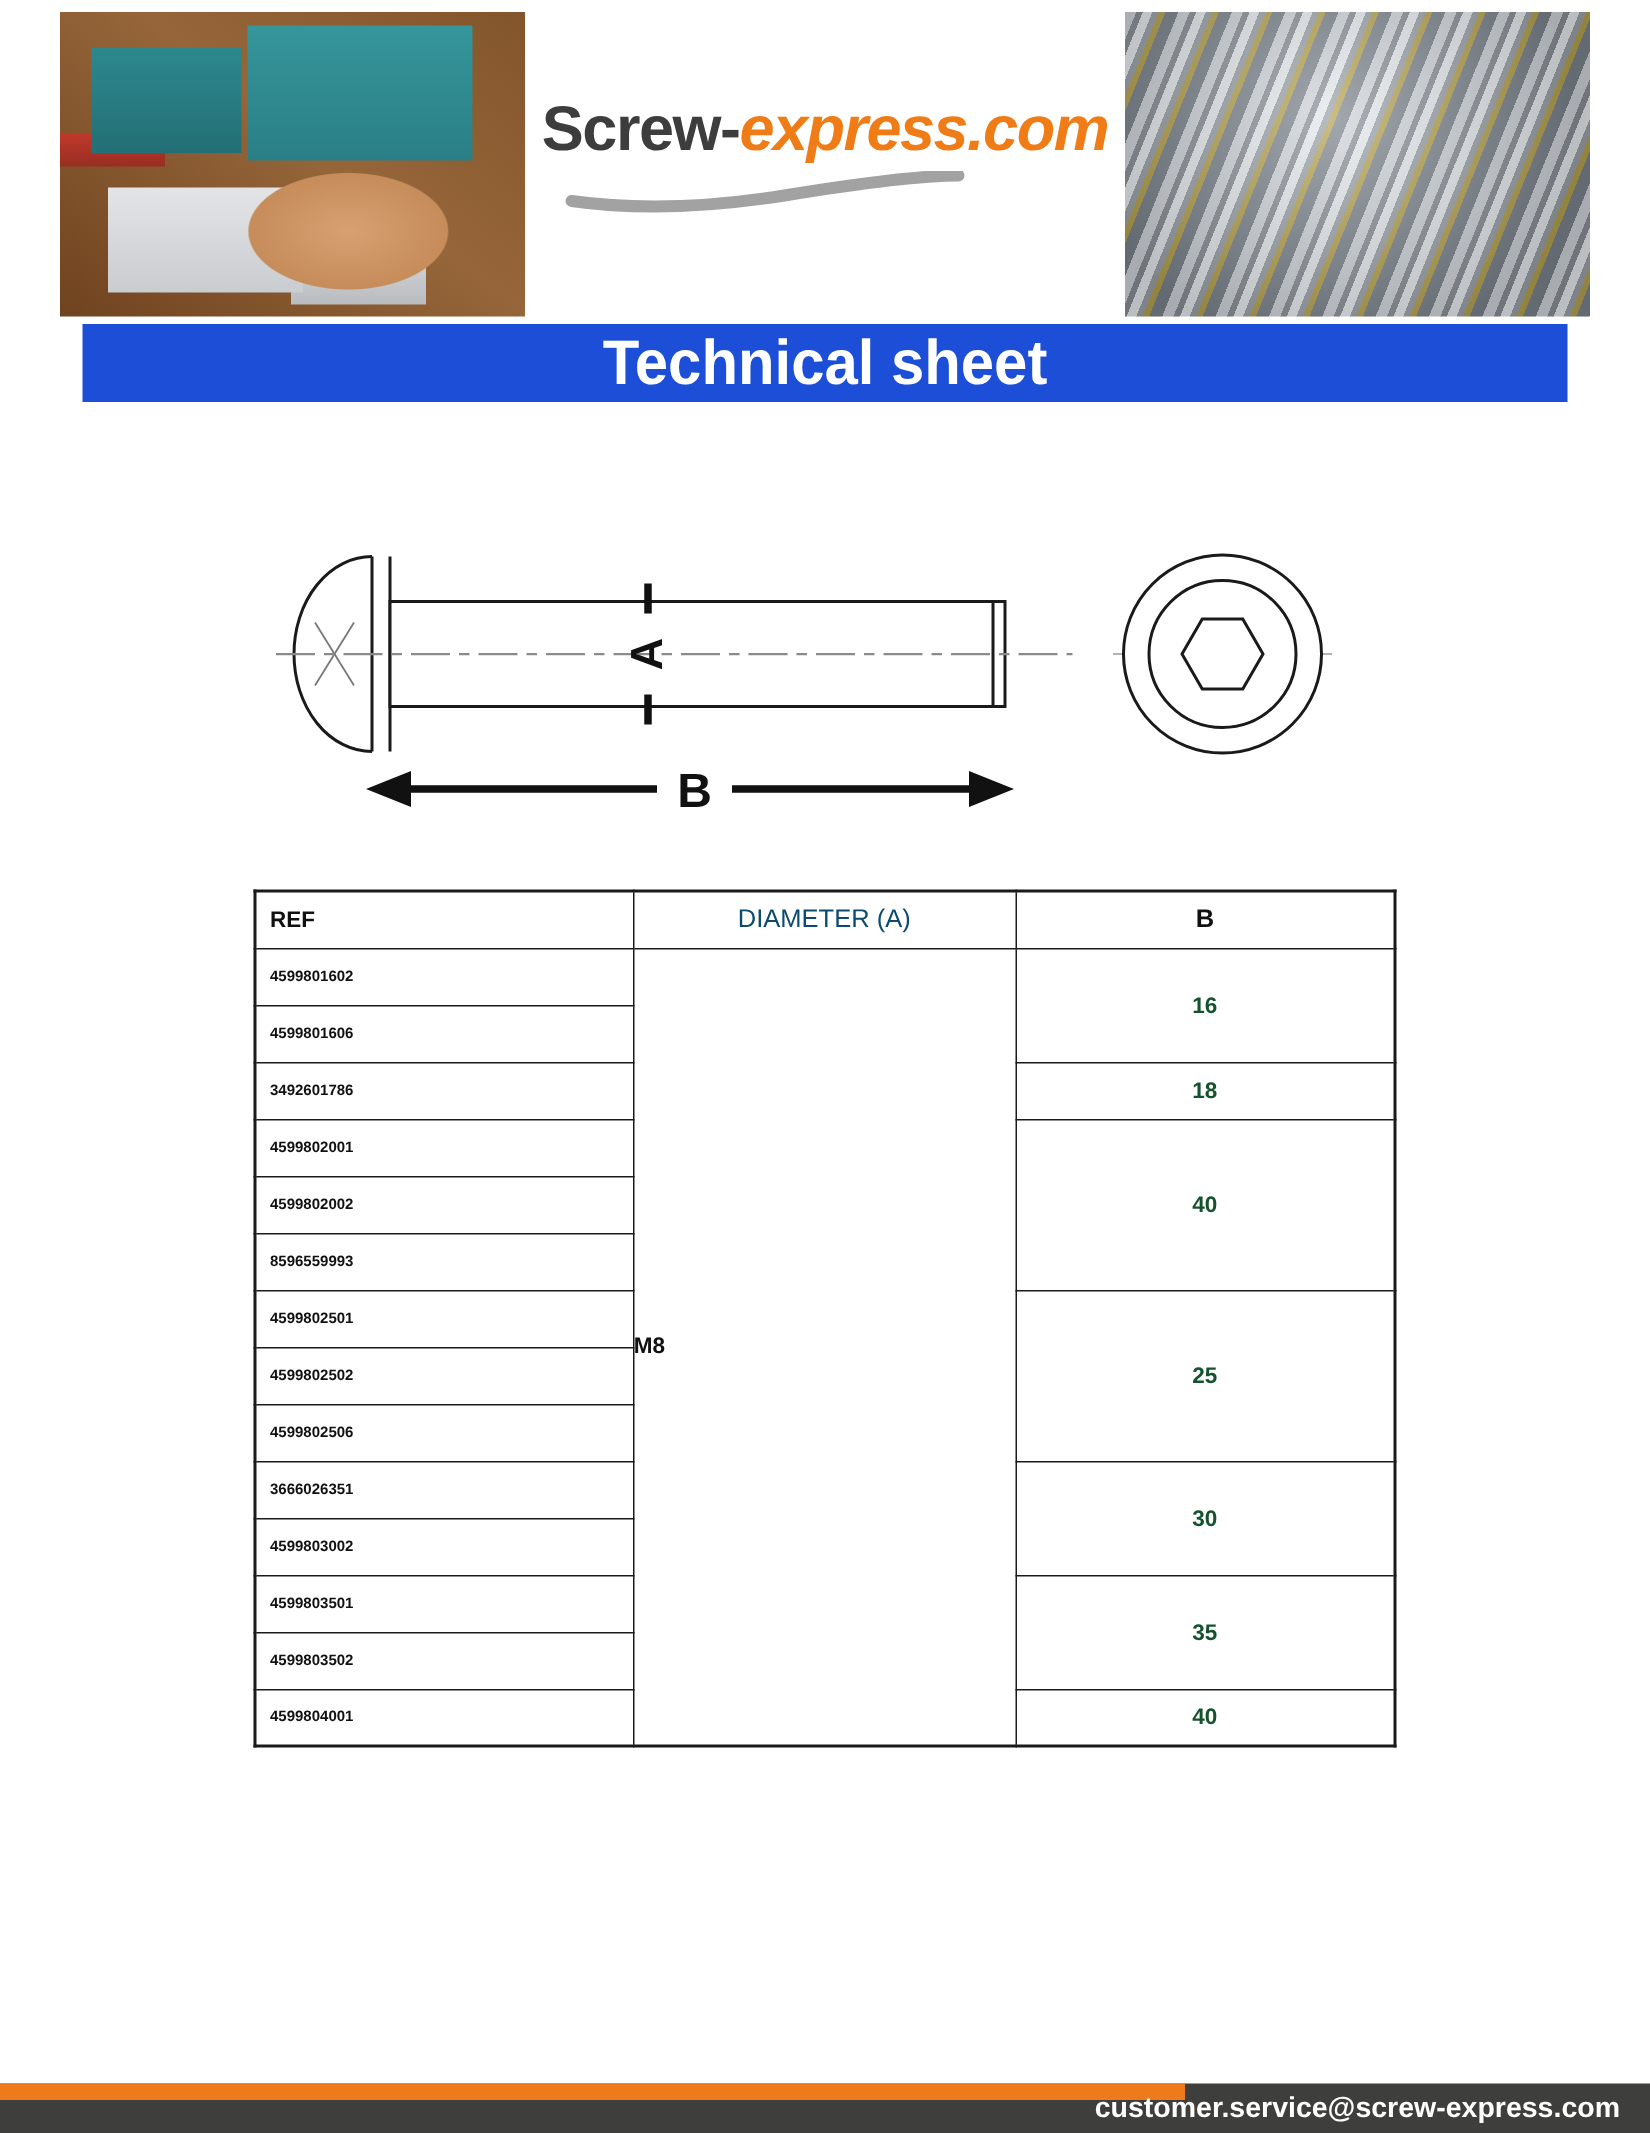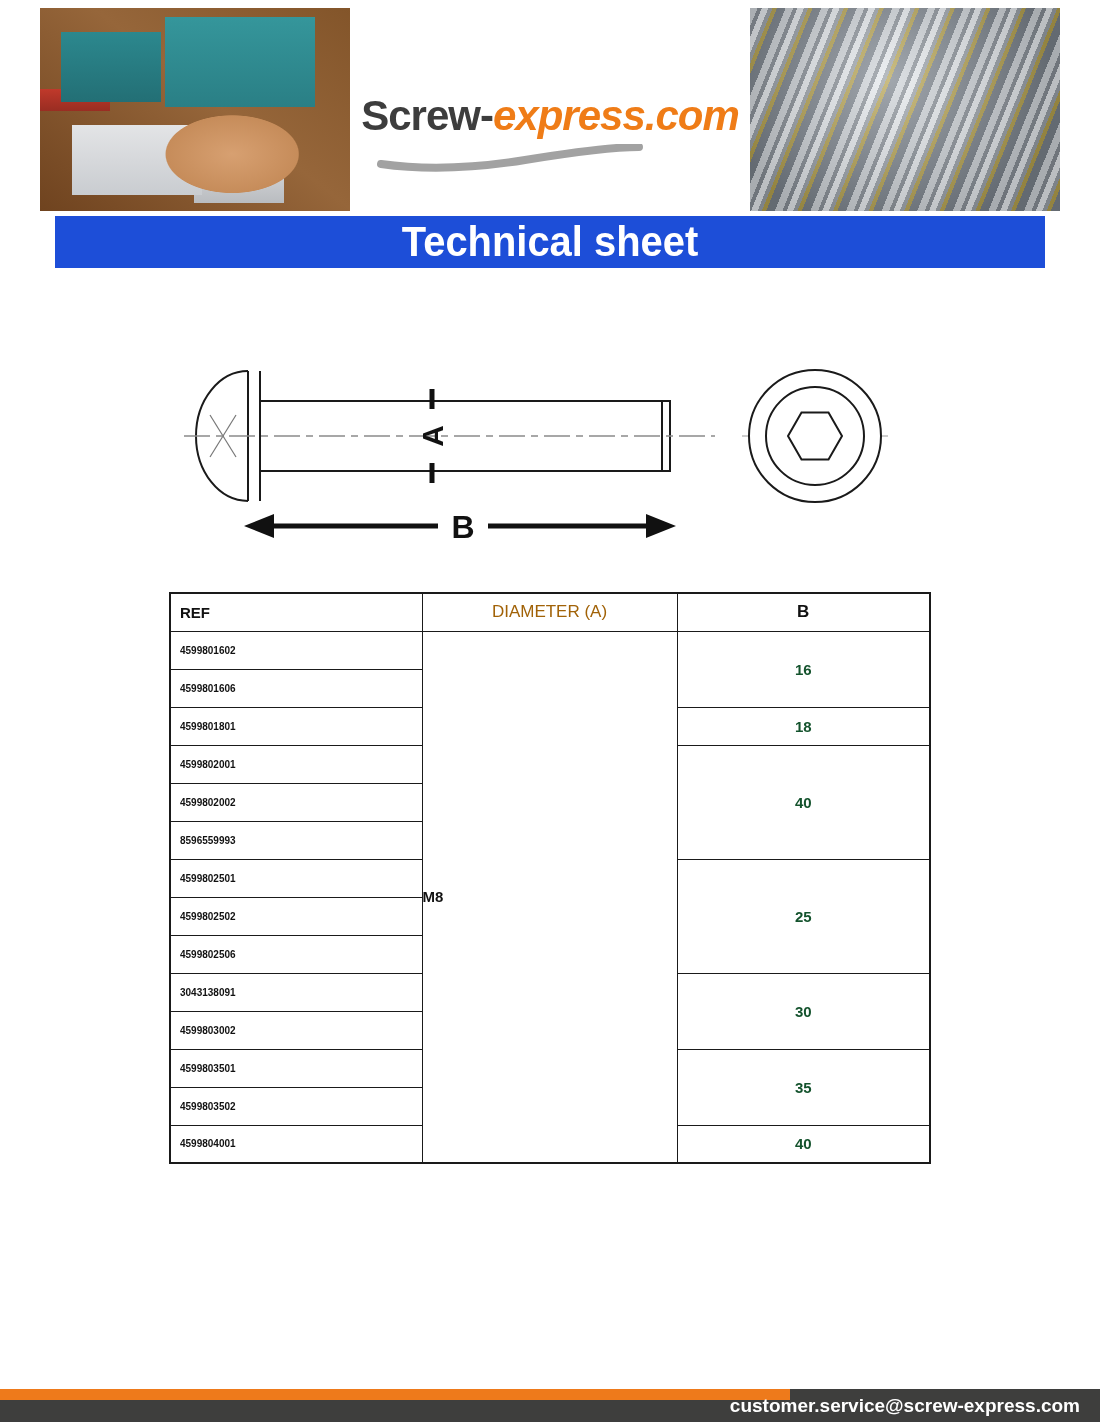--- a/index.html
+++ b/index.html
@@ -32,21 +32,21 @@
     margin: 8px 40px 0 0;
     background:
       radial-gradient(circle at 45% 35%, rgba(255,255,255,0.30), rgba(0,0,0,0.18) 75%),
       repeating-linear-gradient(112deg, #cdd2d7 0 7px, #878e96 7px 11px, #e4e8ec 11px 17px, #99a0a7 17px 21px, #b3a04e 21px 25px, #79818a 25px 33px);
   }
   .logo-area {
     flex: 1 1 auto;
     display: flex;
     flex-direction: column;
     align-items: center;
-    padding-top: 92px;
+    padding-top: 62px;
   }
   .logo-line { white-space: nowrap; }
   .logo-part1 { color: #3d3d3d; font-weight: 700; font-size: 42px; letter-spacing: -1px; }
   .logo-part2 { color: #ef7c17; font-weight: 700; font-style: italic; font-size: 42px; letter-spacing: -1px; }
   .logo-swoosh { margin-top: 4px; transform: translateX(-40px); }
 
   
   .banner {
     margin: 4px 55px 0 55px;
     height: 52px;
@@ -72,21 +72,21 @@
     width: 760px;
     border-collapse: collapse;
     table-layout: fixed;
   }
   table.sheet th, table.sheet td {
     border: 1px solid #1a1a1a;
     margin-left: 16px;
   }
   table.sheet { border: 2px solid #1a1a1a; }
   th.col-ref { width: 252px; text-align: left; padding-left: 9px; font-size: 15px; font-weight: 700; height: 38px; color: #111; }
-  th.col-dia { width: 255px; text-align: center; font-size: 17px; font-weight: 400; color: #a16207; }
+  th.col-dia { width: 255px; text-align: center; font-size: 17px; font-weight: 400; color: #0c4a6e; }
   th.col-b   { width: 253px; text-align: center; font-size: 17px; font-weight: 700; color: #111; }
   td.ref  { height: 38px; font-size: 10px; font-weight: 700; text-align: left; padding-left: 9px; color: #111; }
   td.dia  { text-align: left; font-size: 15px; font-weight: 700; color: #111; }
   td.bval { text-align: center; font-size: 15px; font-weight: 700; color: #14532d; }
 
   
   .footer {
     position: absolute;
     left: 0; bottom: 0;
     width: 1100px; height: 33px;
@@ -181,21 +181,21 @@
     <tbody>
       <tr>
         <td class="ref">4599801602</td>
         <td class="dia" rowspan="14">M8</td>
         <td class="bval" rowspan="2">16</td>
       </tr>
       <tr>
         <td class="ref">4599801606</td>
       </tr>
       <tr>
-        <td class="ref">4599801801</td>
+        <td class="ref">3492601786</td>
         <td class="bval" rowspan="1">18</td>
       </tr>
       <tr>
         <td class="ref">4599802001</td>
         <td class="bval" rowspan="3">40</td>
       </tr>
       <tr>
         <td class="ref">4599802002</td>
       </tr>
       <tr>
@@ -205,21 +205,21 @@
         <td class="ref">4599802501</td>
         <td class="bval" rowspan="3">25</td>
       </tr>
       <tr>
         <td class="ref">4599802502</td>
       </tr>
       <tr>
         <td class="ref">4599802506</td>
       </tr>
       <tr>
-        <td class="ref">3043138091</td>
+        <td class="ref">3666026351</td>
         <td class="bval" rowspan="2">30</td>
       </tr>
       <tr>
         <td class="ref">4599803002</td>
       </tr>
       <tr>
         <td class="ref">4599803501</td>
         <td class="bval" rowspan="2">35</td>
       </tr>
       <tr>

